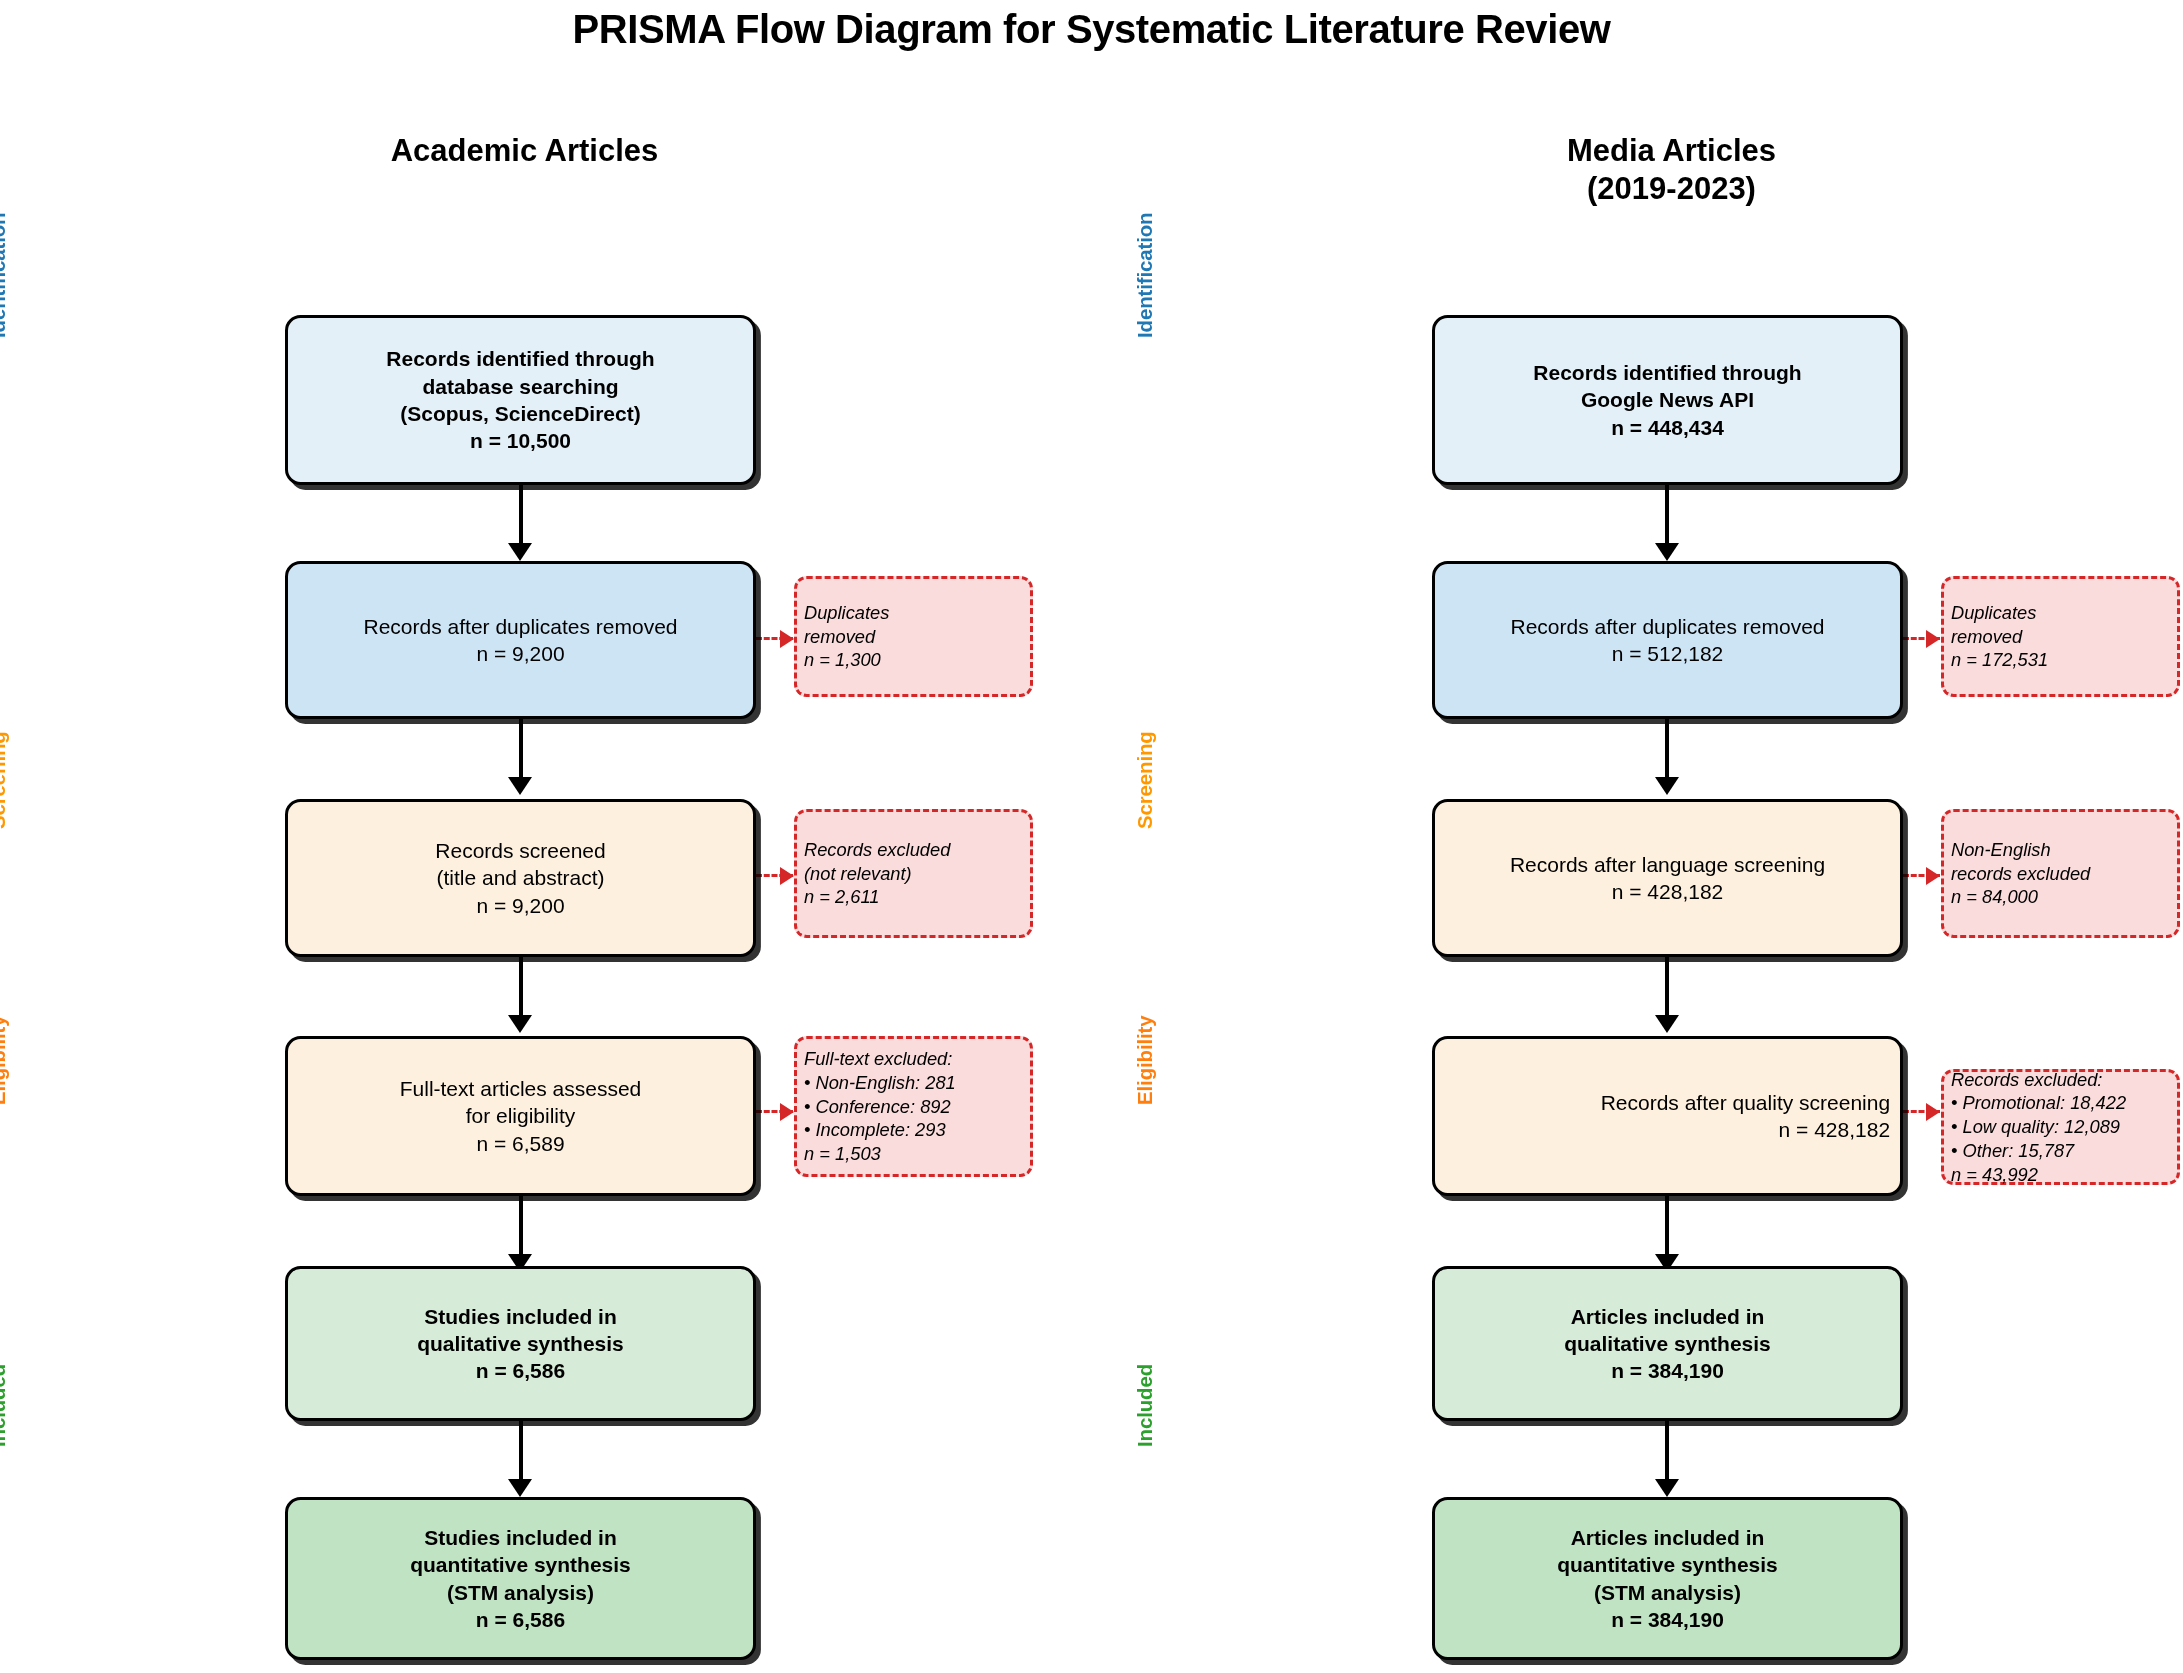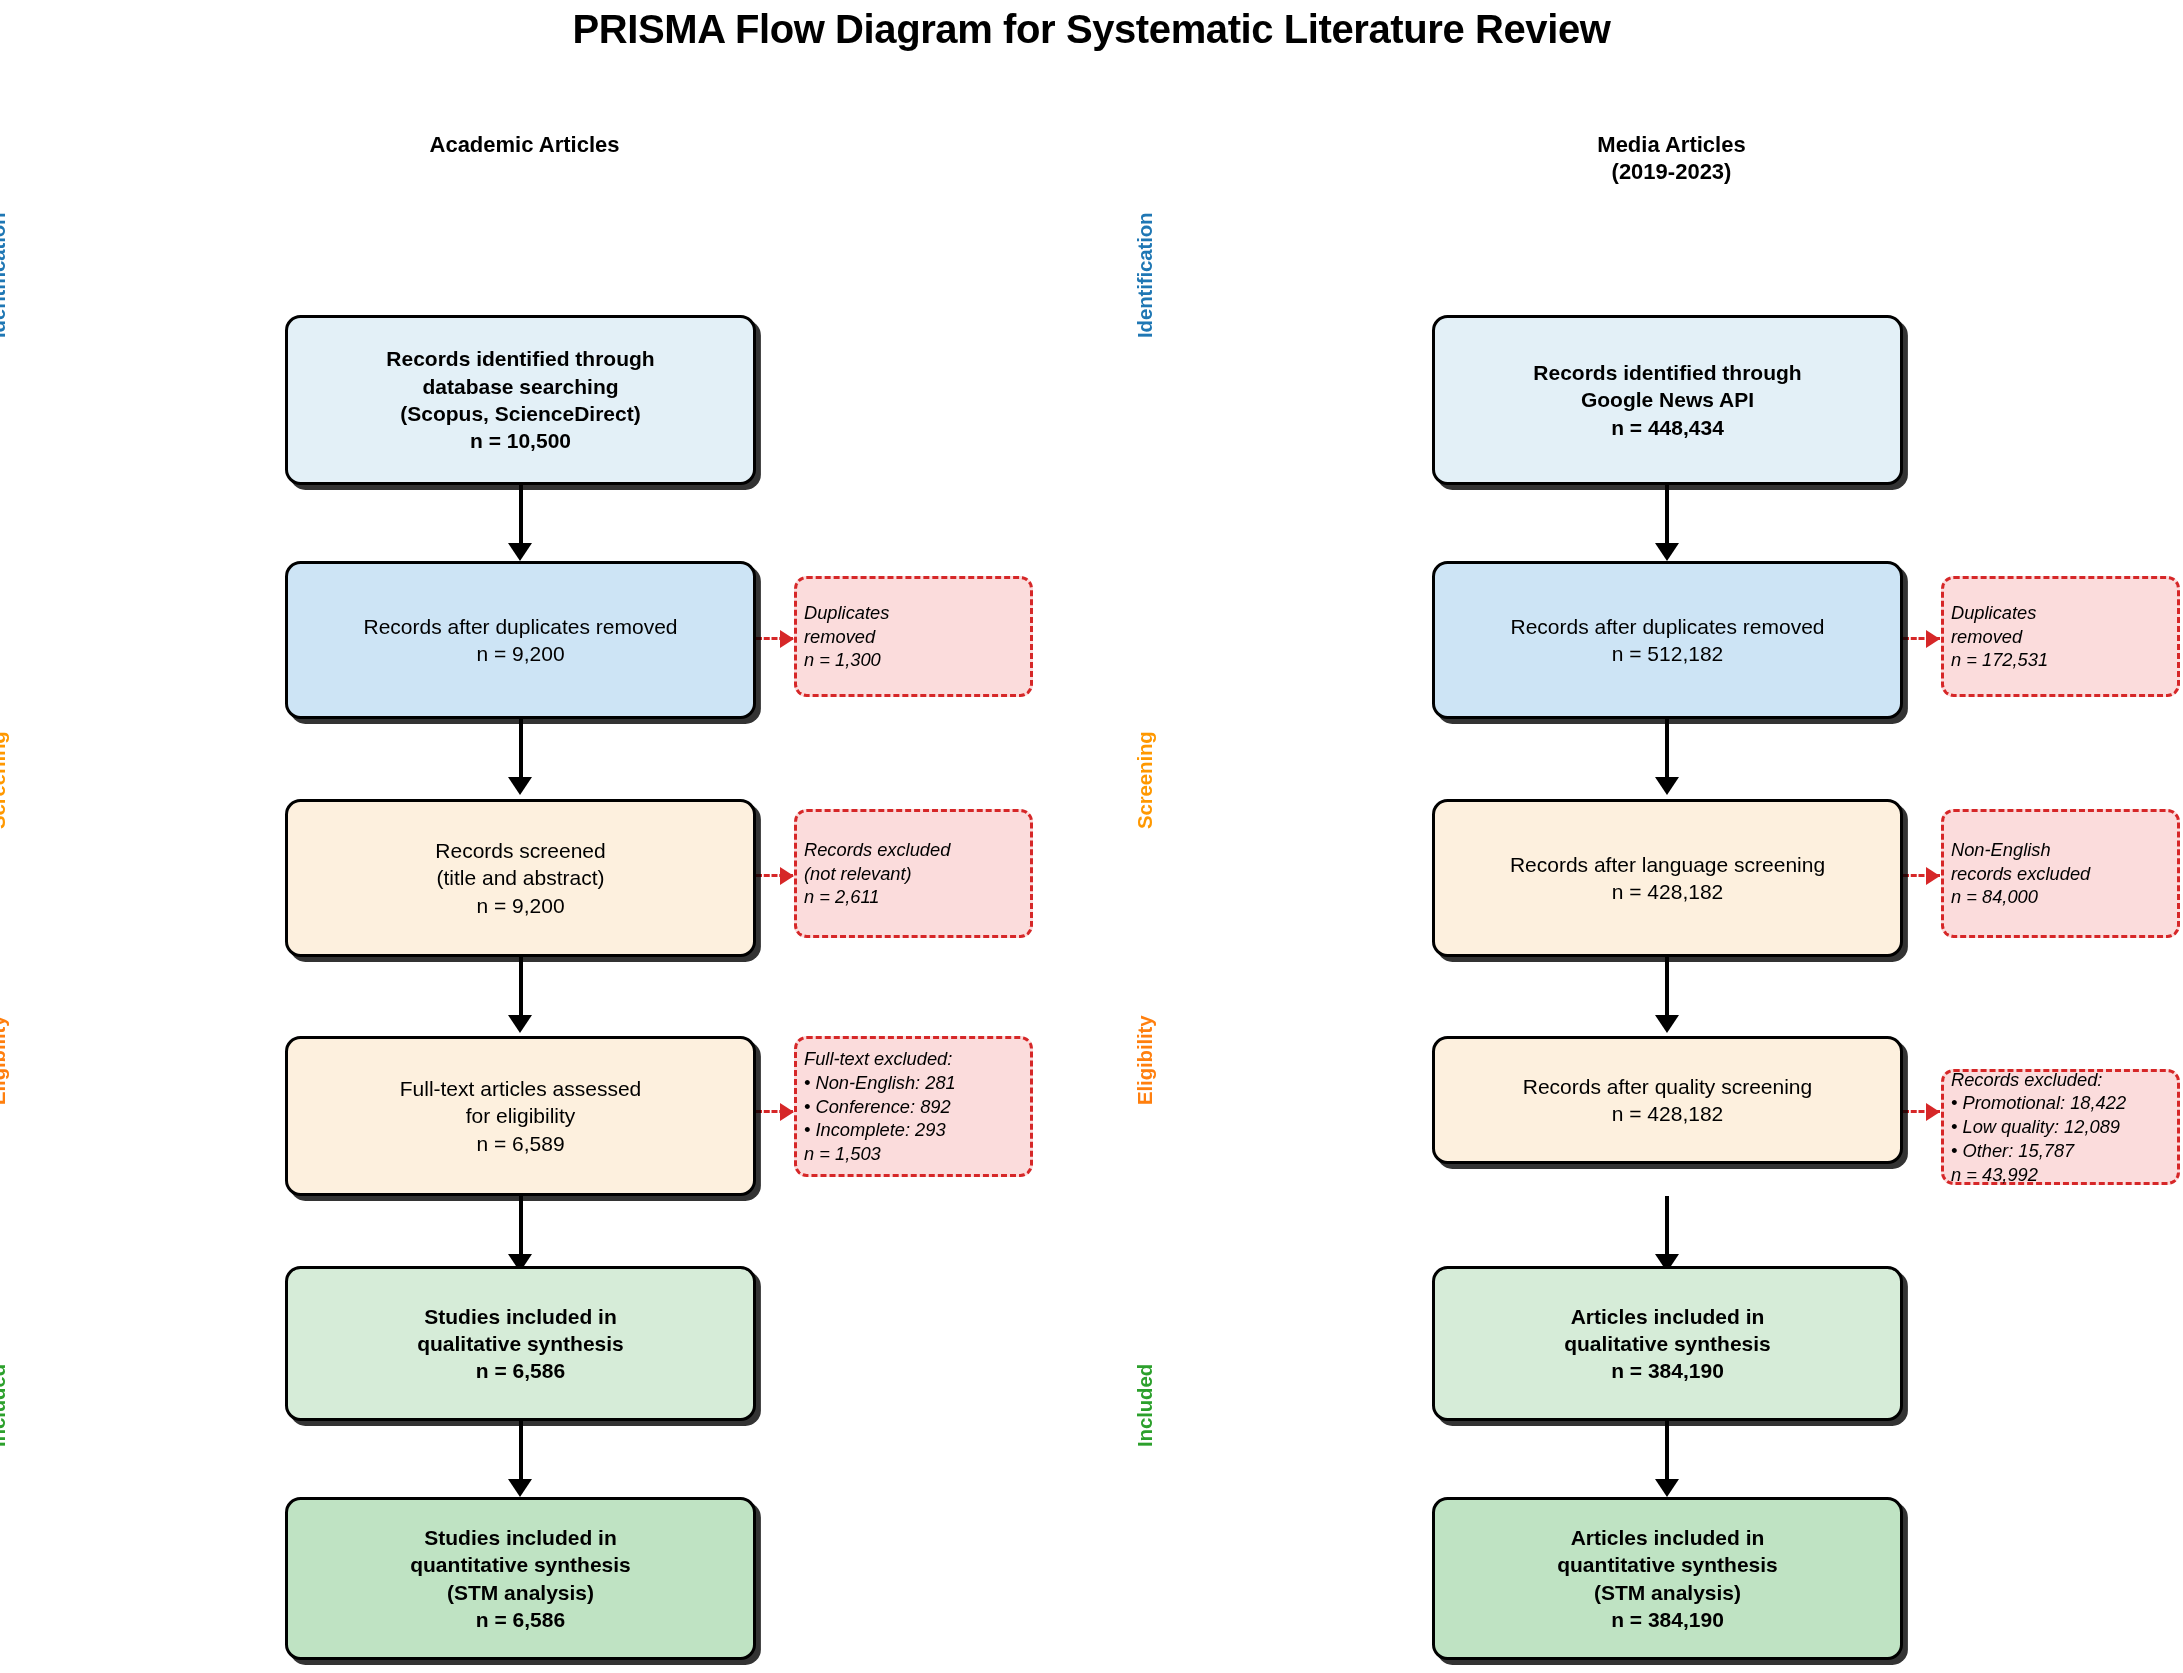--- a/index.html
+++ b/index.html
@@ -23,21 +23,21 @@
     width: 2183px;
     text-align: center;
     font-size: 40px;
     font-weight: bold;
     letter-spacing: -0.4px;
   }
 
   .column-header {
     position: absolute;
     text-align: center;
-    font-size: 22px;
+    font-size: 31px;
     font-weight: bold;
     line-height: 1.22;
     width: 493px;
   }
   #header-academic { left: 278px; top: 132px; }
   #header-media    { left: 1425px; top: 132px; }
 
   
   .stage-label {
     position: absolute;
@@ -257,21 +257,21 @@
   </div>
 </div>
 
 <div class="flow-box" style="left:1432px; top:799px; width:471px; height:158px; background:#fdf0de;">
   <div class="inner">
     <div>Records after language screening</div>
     <div>n = 428,182</div>
   </div>
 </div>
 
-<div class="flow-box" style="left:1432px; top:1036px; width:471px; height:128px; background:#fdf0de;">
+<div class="flow-box" style="left:1432px; top:1036px; width:471px; height:160px; background:#fdf0de;text-align:right;">
   <div class="inner">
     <div>Records after quality screening</div>
     <div>n = 428,182</div>
   </div>
 </div>
 
 <div class="flow-box bold" style="left:1432px; top:1266px; width:471px; height:155px; background:#d6ecd8;">
   <div class="inner">
     <div>Articles included in</div>
     <div>qualitative synthesis</div>

